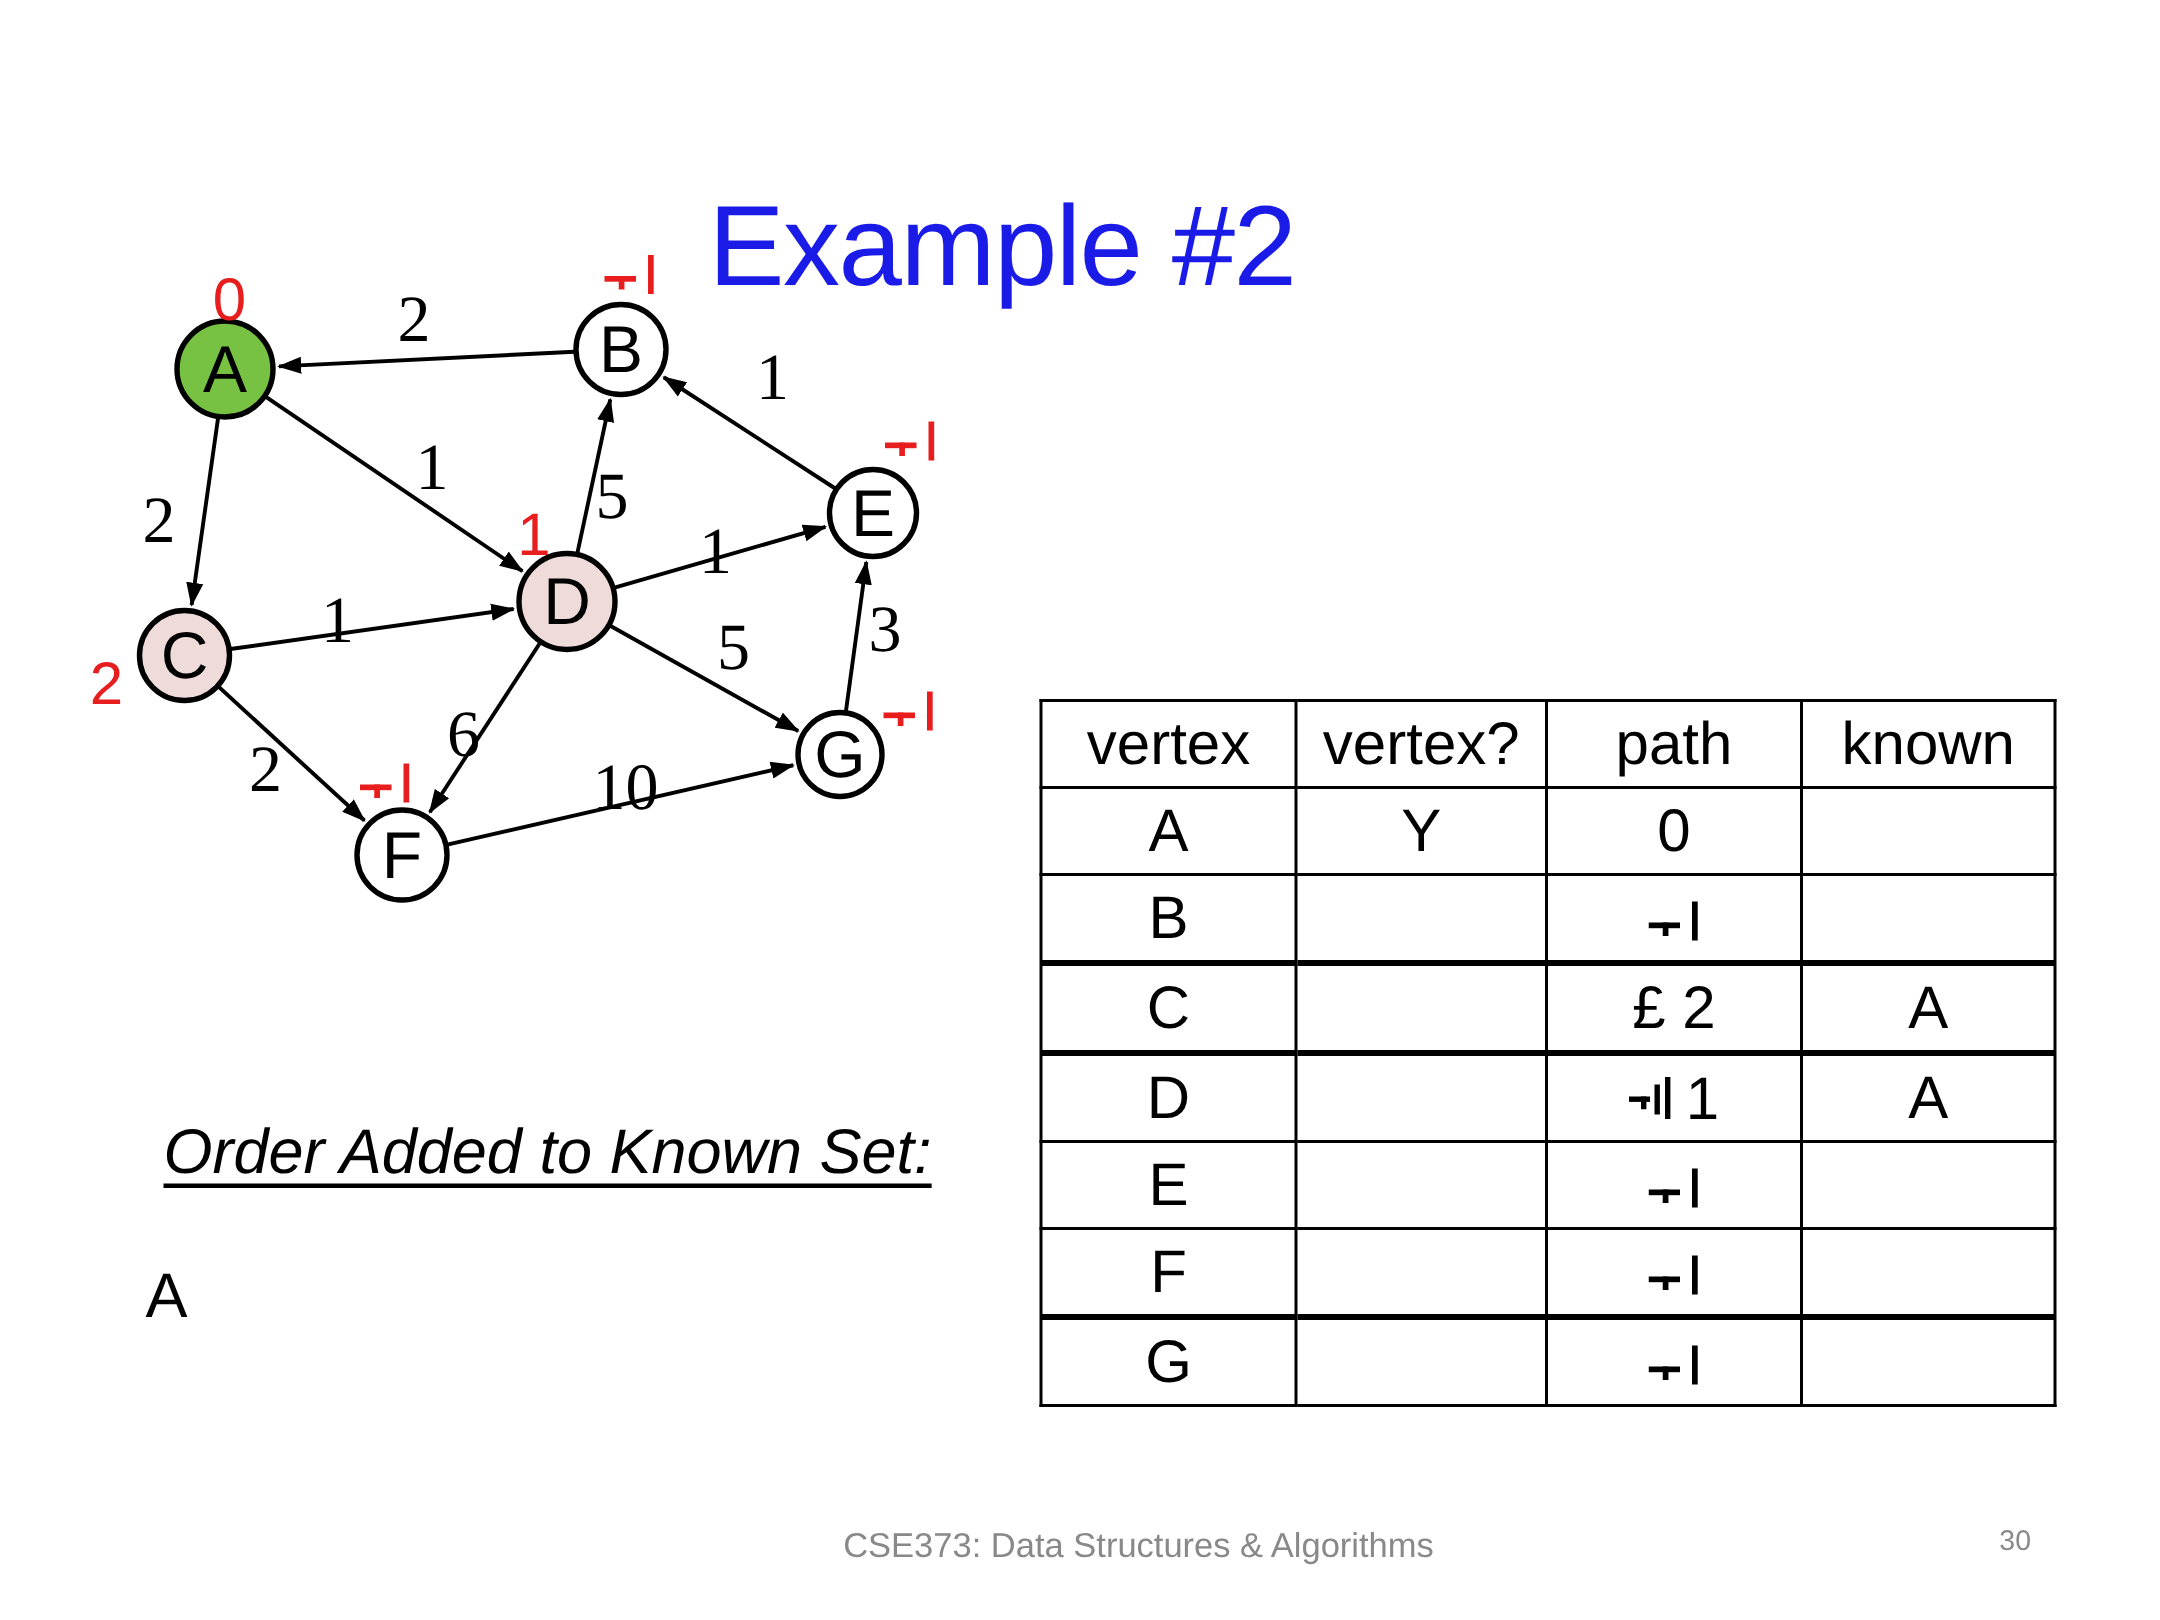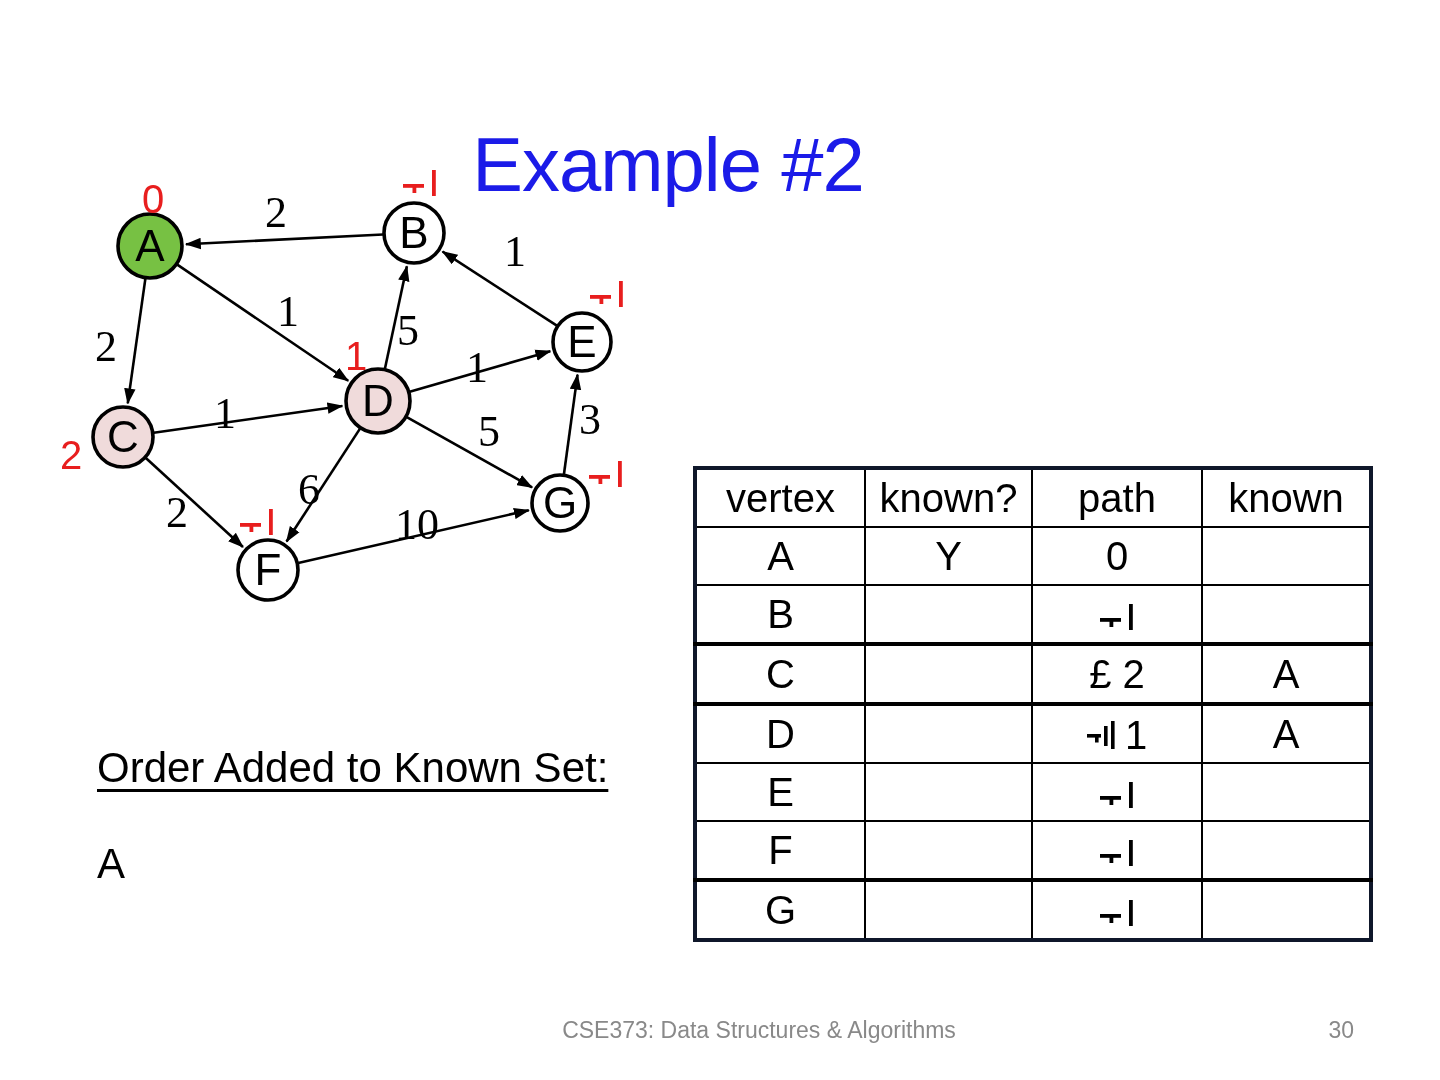--- a/index.html
+++ b/index.html
@@ -15,42 +15,42 @@
   #graph{position:absolute;left:0;top:0;}
   .edge-line{stroke:#000;stroke-width:2.6;fill:none;}
   .edge-weight{font-family:"Liberation Serif",serif;font-size:44px;fill:#000;
     text-anchor:middle;}
   .node-circle{stroke:#000;stroke-width:3.6;}
   .node-label{font-family:"Liberation Sans",sans-serif;font-size:44px;fill:#000;
     text-anchor:middle;}
   .dist-label{font-family:"Liberation Sans",sans-serif;font-size:40px;
     text-anchor:middle;fill:var(--red_label);}
   .order-heading{
-    position:absolute;left:97px;top:744px;font-size:42px;
-    text-decoration:underline;text-decoration-thickness:3px;text-underline-offset:7px;
+    position:absolute;left:109px;top:744px;font-size:42px;
+    text-decoration:underline;text-decoration-thickness:3px;text-underline-offset:7px;font-style:italic;
   }
   .order-value{position:absolute;left:97px;top:840px;font-size:42px;}
   .vtable{
     position:absolute;left:693px;top:466px;border-collapse:collapse;
-    table-layout:fixed;border:4px solid #0f172a;
+    table-layout:fixed;border:2px solid #0f172a;
   }
   .vtable th,.vtable td{
     border:2px solid #000;height:56px;padding:0;text-align:center;
     vertical-align:middle;font-size:40px;font-weight:normal;white-space:nowrap;
   }
   .vtable tr.thick th,.vtable tr.thick td{border-bottom-width:4px;}
   .cost-glyph{vertical-align:middle;}
   .cost-text{vertical-align:middle;}
   .glyph-gap{display:inline-block;width:10px;}
   .footer{
     position:absolute;top:1017px;left:0;width:1440px;text-align:center;
     font-size:23px;color:var(--footer_gray);padding-left:39px;
   }
   .page-num{
-    position:absolute;top:1017px;right:86px;font-size:23px;color:var(--footer_gray);text-align:right;
+    position:absolute;top:1017px;right:86px;font-size:19px;color:var(--footer_gray);text-align:right;
   }
 </style>
 </head>
 <body>
 
 <div class="slide">
 
   <h1 class="title">Example #2</h1>
 
   <svg id="graph" width="700" height="680" viewBox="0 0 700 680">
@@ -128,21 +128,21 @@
   <table class="vtable">
     <colgroup>
       <col style="width:170px">
         <col style="width:167px">
         <col style="width:170px">
         <col style="width:169px">
     </colgroup>
     <thead>
         <tr>
           <th>vertex</th>
-          <th>known?</th>
+          <th>vertex?</th>
           <th>path</th>
           <th>known</th>
         </tr>
       </thead>
     <tbody>
         <tr>
           <td>A</td>
           <td>Y</td>
           <td>0</td>
           <td></td>

